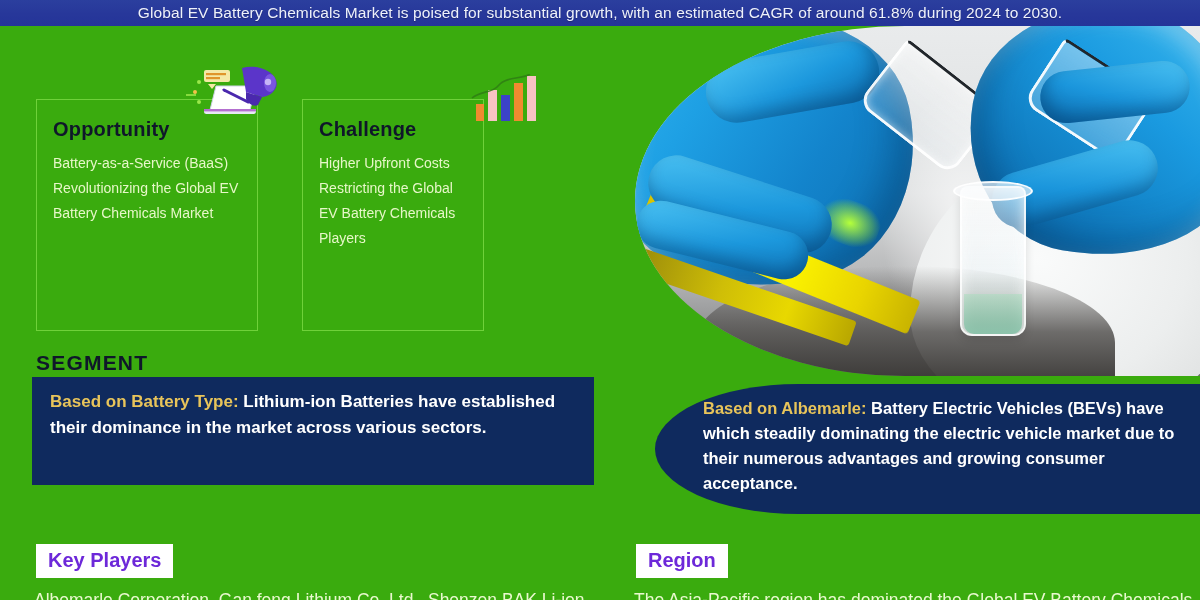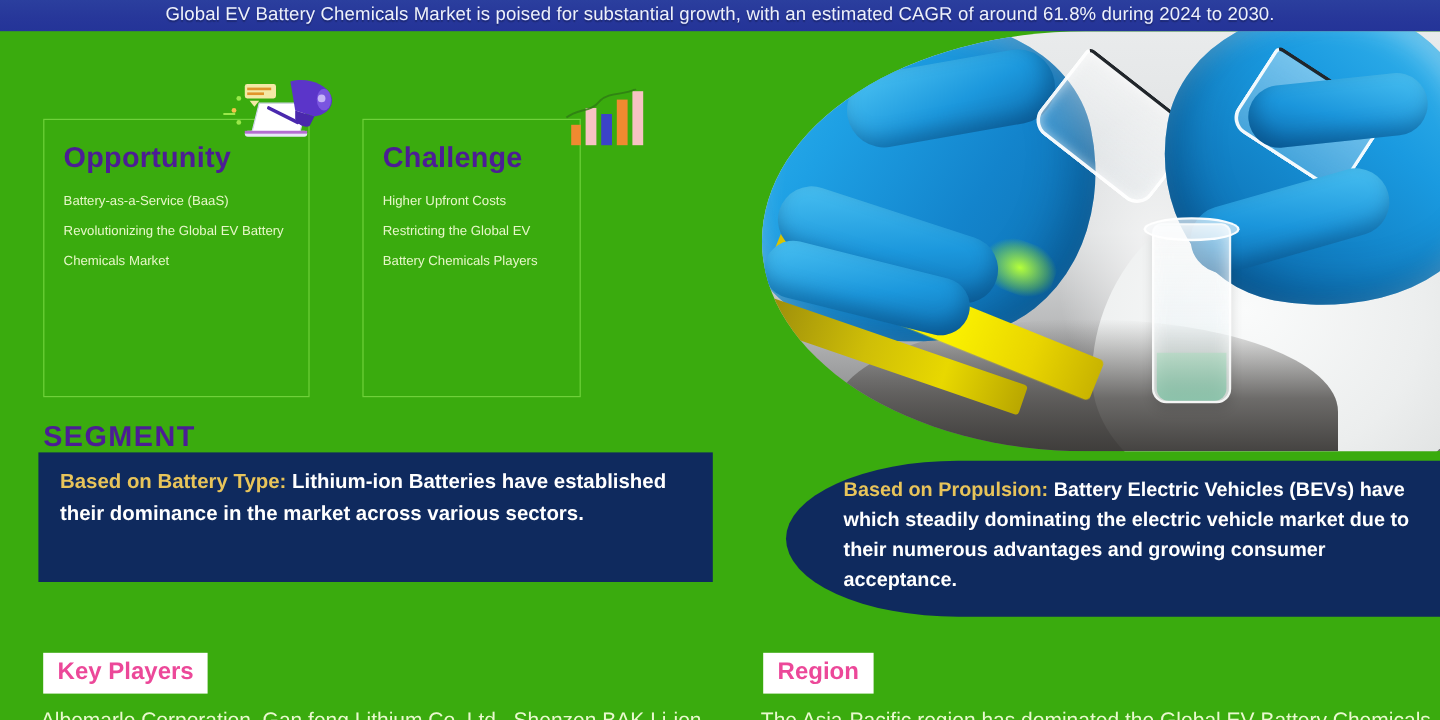--- a/index.html
+++ b/index.html
@@ -142,39 +142,39 @@
 
   
   .card {
     position:absolute; z-index:10;
     border:1px solid #6fd13a;
     padding:18px 16px 14px 16px;
   }
   .card-opportunity { left:36px; top:73px; width:222px; height:232px; }
   .card-challenge   { left:302px; top:73px; width:182px; height:232px; }
   .card-title {
-    color:#4c1d95; font-size:24px; font-weight:bold; margin-bottom:10px;
+    color:#0f172a; font-size:20px; font-weight:bold; margin-bottom:10px;
     letter-spacing:0.2px;
   }
   .card-body {
-    color:#e7f7c9; font-size:11px; line-height:25px; font-weight:400;
+    color:#e7f7c9; font-size:14px; line-height:25px; font-weight:400;
   }
 
   
   .icon-megaphone {
     position:absolute; left:186px; top:36px; width:96px; height:54px; z-index:14;
   }
   .icon-barchart {
     position:absolute; left:470px; top:48px; width:70px; height:48px; z-index:14;
   }
 
   
   .segment-heading {
     position:absolute; left:36px; top:325px; z-index:12;
-    color:#4c1d95; font-size:24px; font-weight:bold; letter-spacing:1.2px;
+    color:#0f172a; font-size:21px; font-weight:bold; letter-spacing:1.2px;
   }
 
   
   .seg-box-left {
     position:absolute; left:32px; top:351px; width:562px; height:108px;
     background:#0f2a5e; z-index:12;
     padding:12px 18px 10px 18px;
   }
   .seg-text {
     color:#ffffff; font-size:17px; line-height:26px; font-weight:bold;
@@ -188,21 +188,21 @@
     border-top-left-radius:150px 68px;
     border-bottom-left-radius:150px 68px;
     padding:12px 20px 10px 48px;
   }
   .seg-text-r { color:#ffffff; font-size:16.5px; line-height:25px; font-weight:bold; }
 
   
   .badge {
     position:absolute; z-index:12; background:#ffffff;
     padding:5px 12px 6px 12px;
-    color:#ec4899; font-size:20px; font-weight:bold;
+    color:#6d28d9; font-size:20px; font-weight:bold;
   }
   .badge-key    { left:36px;  top:518px; }
   .badge-region { left:636px; top:518px; }
 
   .body-text {
     position:absolute; z-index:12; color:#e9f9cf;
     font-size:17.5px; line-height:28px; font-weight:400;
   }
   .text-key    { left:34px;  top:560px; width:580px; }
   .text-region { left:634px; top:560px; width:560px; }
@@ -282,21 +282,21 @@
   <div class="segment-heading">SEGMENT</div>
 
   <div class="seg-box-left">
     <p class="seg-text">
       <span class="seg-label">Based on Battery Type:</span><span> Lithium-ion Batteries have established their dominance in the market across various sectors.</span>
     </p>
   </div>
 
   <div class="seg-box-right">
     <p class="seg-text-r">
-      <span class="seg-label">Based on Propulsion:</span><span> Battery Electric Vehicles (BEVs) have which steadily dominating the electric vehicle market due to their numerous advantages and growing consumer acceptance.</span>
+      <span class="seg-label">Based on Albemarle:</span><span> Battery Electric Vehicles (BEVs) have which steadily dominating the electric vehicle market due to their numerous advantages and growing consumer acceptance.</span>
     </p>
   </div>
 
   <div class="badge badge-key">Key Players</div>
   <div class="body-text text-key">Albemarle Corporation, Gan feng Lithium Co. Ltd., Shenzen BAK Li-ion Battery Co. Ltd., BASF SE,</div>
 
   <div class="badge badge-region">Region</div>
   <div class="body-text text-region">The Asia-Pacific region has dominated the Global EV Battery Chemicals Market, which has been growing at a</div>
 
 </div>

